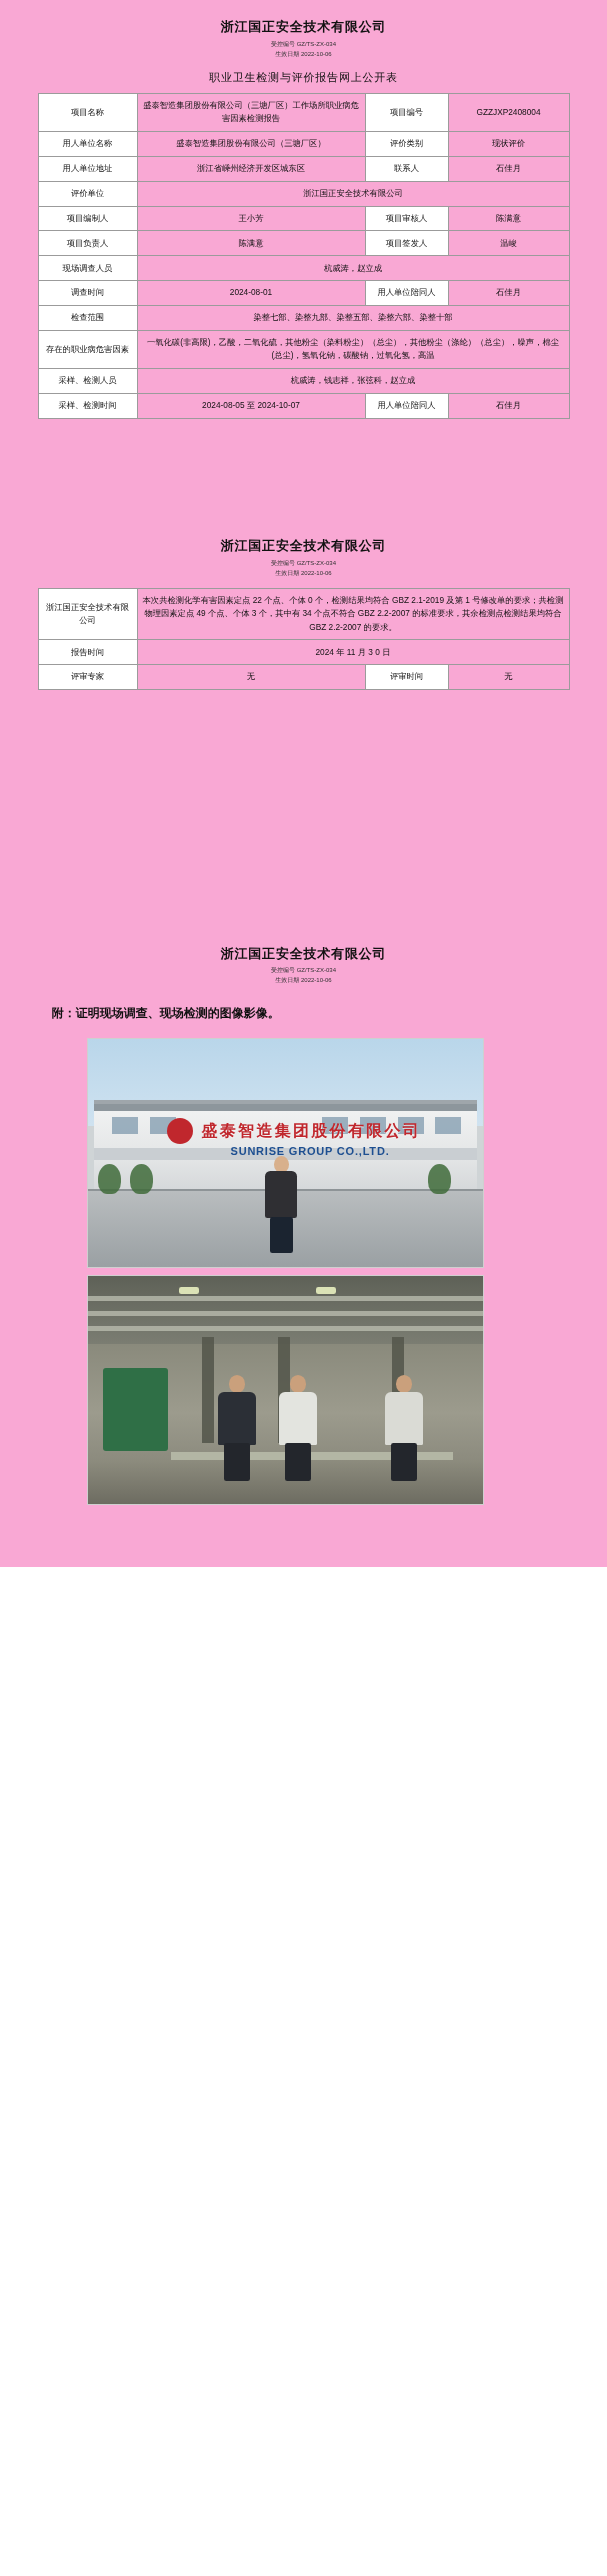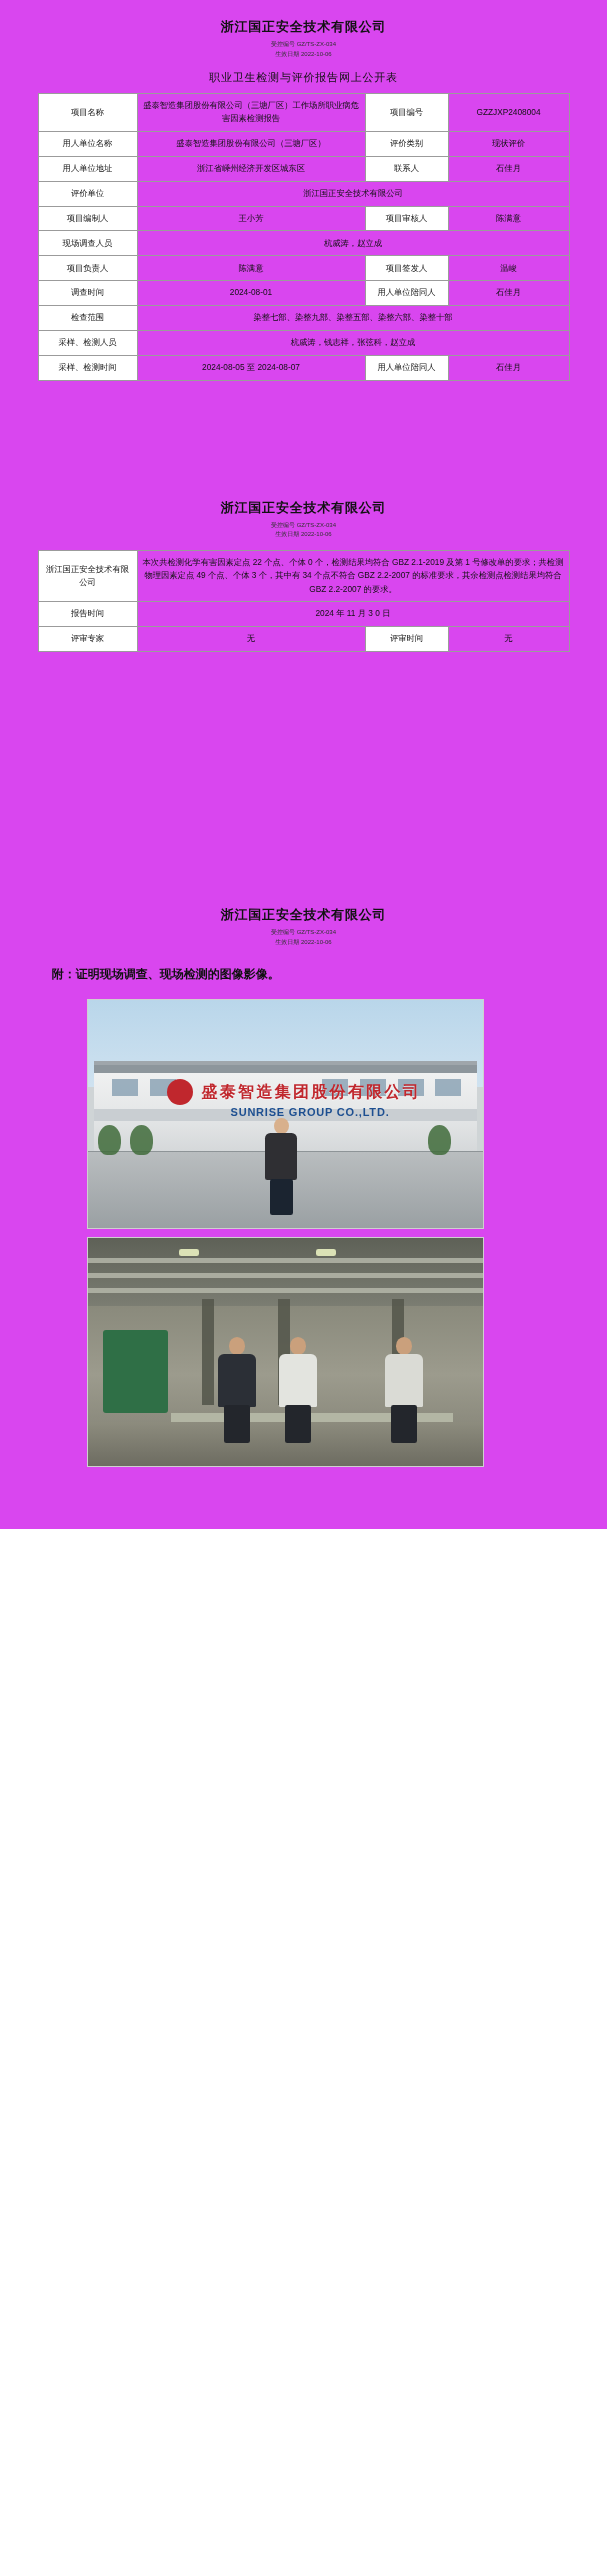--- a/index.html
+++ b/index.html
@@ -8,21 +8,21 @@
     background: #ffffff;
   }
   body {
     width: 607px;
     font-family: "Liberation Sans", sans-serif;
     color: #000;
   }
   .page {
     width: 607px;
     margin: 0 auto;
-    background: #d946ef;
+    background: #f9a8d4;
     position: relative;
   }
   .sheet {
     width: 531px;
     margin: 0 auto;
     padding-top: 13.7px;
   }
   .org-title {
     text-align: center;
     font-size: 13px;
@@ -329,46 +329,50 @@
         <td class="label">评价单位</td>
         <td class="val" colspan="3">浙江国正安全技术有限公司</td>
       </tr>
       <tr>
         <td class="label">项目编制人</td>
         <td class="val">王小芳</td>
         <td class="label">项目审核人</td>
         <td class="val">陈满意</td>
       </tr>
       <tr>
-        <td class="label">现场调查人员</td>
-        <td class="val" colspan="3">杭威涛，赵立成</td>
-      </tr>
-      <tr>
         <td class="label">项目负责人</td>
         <td class="val">陈满意</td>
         <td class="label">项目签发人</td>
         <td class="val">温峻</td>
       </tr>
       <tr>
+        <td class="label">现场调查人员</td>
+        <td class="val" colspan="3">杭威涛，赵立成</td>
+      </tr>
+      <tr>
         <td class="label">调查时间</td>
         <td class="val">2024-08-01</td>
         <td class="label">用人单位陪同人</td>
         <td class="val">石佳月</td>
       </tr>
       <tr>
         <td class="label">检查范围</td>
         <td class="val" colspan="3">染整七部、染整九部、染整五部、染整六部、染整十部</td>
       </tr>
       <tr>
+        <td class="label">存在的职业病危害因素</td>
+        <td class="val val-left" colspan="3">一氧化碳(非高限)，乙酸，二氧化硫，其他粉尘（染料粉尘）（总尘），其他粉尘（涤纶）（总尘），噪声，棉尘(总尘)，氢氧化钠，碳酸钠，过氧化氢，高温</td>
+      </tr>
+      <tr>
         <td class="label">采样、检测人员</td>
         <td class="val" colspan="3">杭威涛，钱志祥，张弦科，赵立成</td>
       </tr>
       <tr>
         <td class="label">采样、检测时间</td>
-        <td class="val">2024-08-05 至 2024-08-07</td>
+        <td class="val">2024-08-05 至 2024-10-07</td>
         <td class="label">用人单位陪同人</td>
         <td class="val">石佳月</td>
       </tr>
     </tbody>
   </table>
 
   <div class="spacer-lg"></div>
 </div>
 
 <div class="page">

